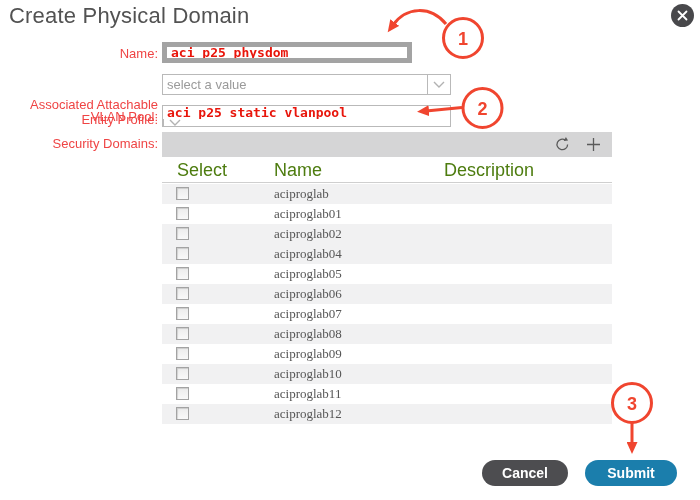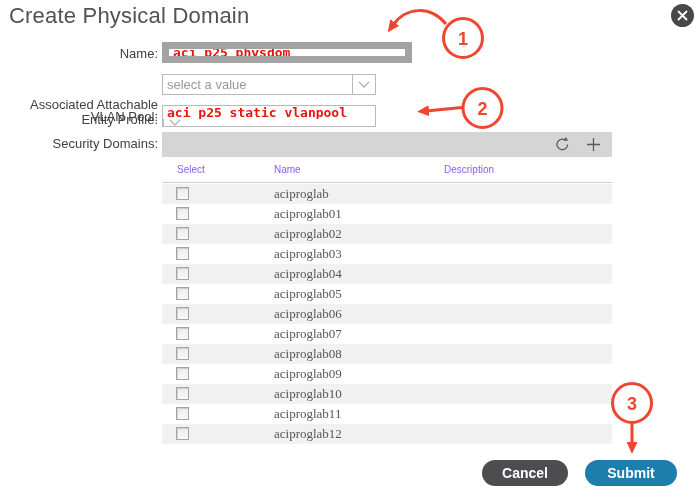--- a/index.html
+++ b/index.html
@@ -14,36 +14,36 @@
     font-size:22px; font-weight:400; color:#525252; letter-spacing:.2px;
   }
   .close-btn {
     position:absolute; left:671px; top:4px; width:23px; height:23px;
     border-radius:50%; background:#48484b;
     display:flex; align-items:center; justify-content:center; cursor:pointer;
   }
 
   .flabel {
     position:absolute; left:0; width:158px; text-align:right;
-    font-size:13px; color:#404040; line-height:15px;
+    font-size:13px; color:#ef4444; line-height:15px;
   }
   #lbl-name   { top:46px; }
   #lbl-aaep   { top:70px;margin-top:27px; }
   #lbl-vlan   { top:109px; }
   #lbl-secdom { top:136px; }
 
   .text-input {
     position:absolute; left:162px; top:42px; width:250px; height:21px;
-    border:7px solid #a3a3a3; box-sizing:border-box; background:#fff;
+    border:5px solid #a3a3a3; box-sizing:border-box; background:#fff;
     padding:0 4px; outline:none;
     font-family:"DejaVu Sans Mono", monospace; font-weight:bold;
     font-size:13px; color:var(--value-red,#e8150b);
   }
   .fselect {
-    position:absolute; left:162px; width:214px; height:21px;
+    position:absolute; left:162px; width:289px; height:21px;
     border:1px solid #b9b9b9; box-sizing:border-box; background:#fff;
     display:flex; align-items:stretch; cursor:pointer;
   }
   #sel-aaep { top:74px; }
   #sel-vlan { top:105px; height:22px;flex-direction:column; }
   .fselect .sel-txt {
     flex:1; padding:2px 4px; font-size:13px; white-space:nowrap; overflow:hidden;
     display:flex; align-items:center;
   }
   .fselect .chev {
@@ -60,21 +60,21 @@
     position:absolute; left:162px; top:132px; width:450px; height:25px;
     background:#d5d5d6; box-sizing:border-box;
     display:flex; align-items:center; justify-content:flex-end;
     gap:13px; padding-right:10px;
   }
   .tbtn { width:18px; height:18px; display:flex; align-items:center; justify-content:center; cursor:pointer; }
 
   .thead {
     position:absolute; left:162px; top:158px; width:450px; height:25px;
     border-bottom:1px solid #cfcfcf; box-sizing:border-box;
-    font-size:10px; color:#8b5cf6;
+    font-size:18px; color:#4d7c0f;
   }
   .thead span { position:absolute; line-height:24px; }
   .th-select { left:15px; }
   .th-name   { left:112px; }
   .th-desc   { left:282px; }
 
   .tbody { position:absolute; left:162px; top:184px; width:450px;font-family:Liberation Serif, serif; }
   .trow  { position:relative; height:20px; line-height:20px; }
   .trow.stripe { background:#f1f1f2; }
   .cbox {
@@ -175,25 +175,20 @@
       <span class="rname">aciproglab01</span>
       <span class="rdesc"></span>
     </div>
 
     <div class="trow stripe">
       <span class="cbox"></span>
       <span class="rname">aciproglab02</span>
       <span class="rdesc"></span>
     </div>
 
-    <div class="trow">
-      <span class="cbox"></span>
-      <span class="rname">aciproglab03</span>
-      <span class="rdesc"></span>
-    </div>
 
     <div class="trow stripe">
       <span class="cbox"></span>
       <span class="rname">aciproglab04</span>
       <span class="rdesc"></span>
     </div>
 
     <div class="trow">
       <span class="cbox"></span>
       <span class="rname">aciproglab05</span>

